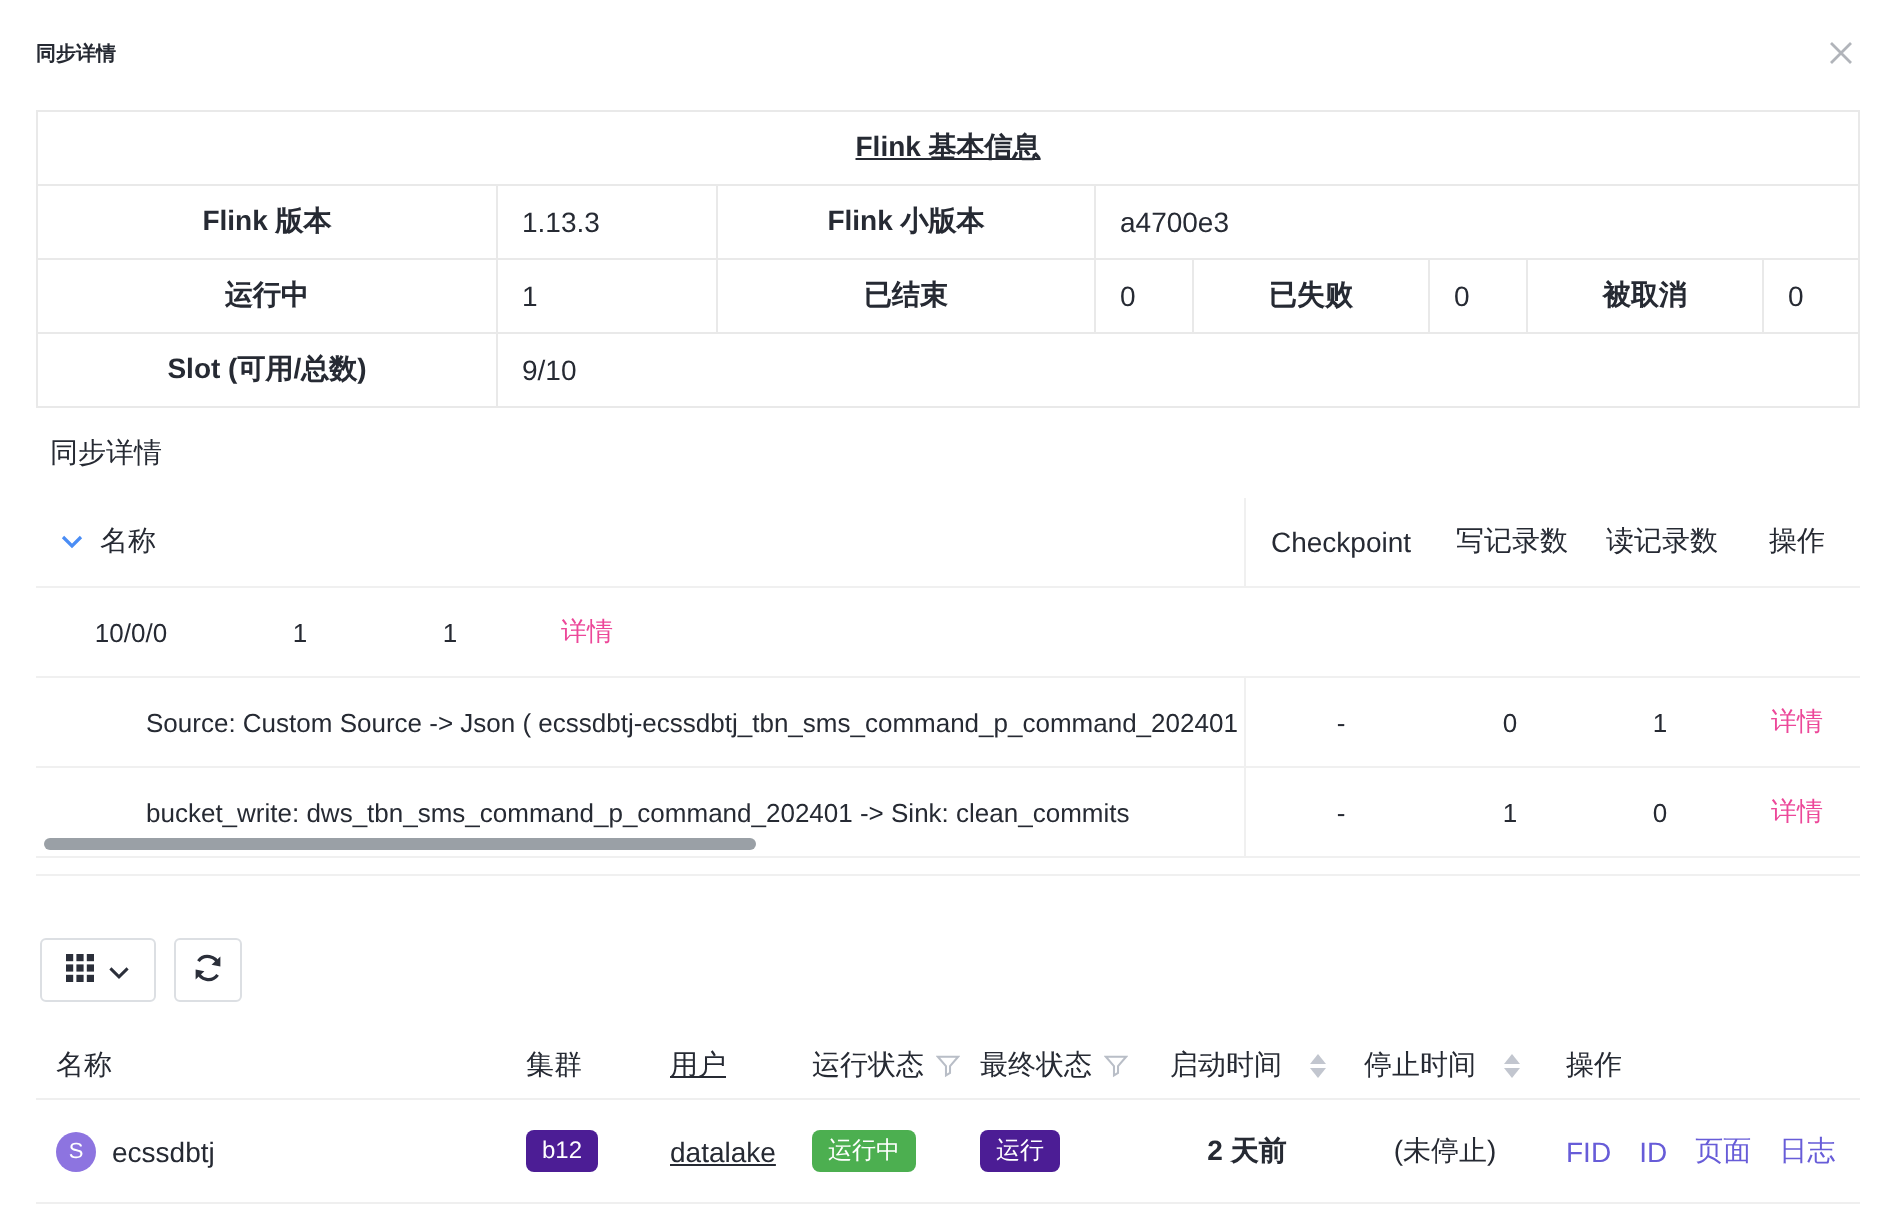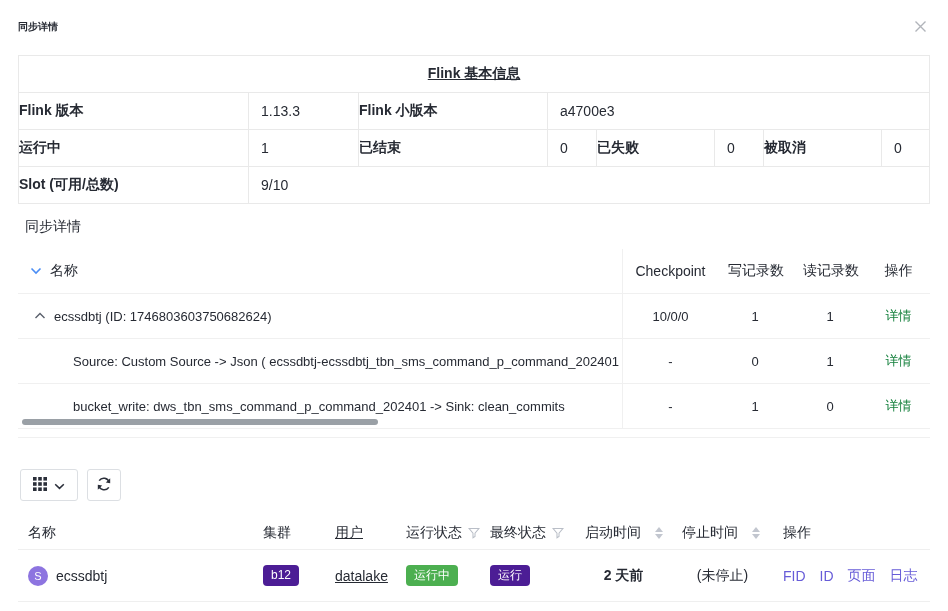--- a/index.html
+++ b/index.html
@@ -10,36 +10,36 @@
     font-family:"Liberation Sans","DejaVu Sans",sans-serif; font-size:14px;
   }
   
   .modal-header { display:flex; justify-content:space-between; align-items:center; padding:17px 18px 0 18px; }
   .modal-title { font-weight:bold; font-size:10px; color:#262a33; }
   .close-btn { background:none; border:none; cursor:pointer; line-height:0; padding:2px; }
   
   .info-table { width:911px; margin:19px 18px 0 18px; border-collapse:collapse; table-layout:fixed; }
   .info-table td { border:1px solid #e9e9e9; height:37px; font-size:14px; color:#262a33; }
   .info-table .tbl-title { text-align:center; font-weight:bold; font-size:14px;text-decoration:underline; }
-  .info-table .lbl { text-align:left; font-weight:bold; }
+  .info-table .lbl { text-align:center; font-weight:bold; }
   .info-table .val { text-align:left; padding-left:12px; }
   
   .section-title { margin:14px 18px 0 25px; font-size:14px; color:#262a33; }
   
   .task-table { margin:13px 18px 0 18px; }
   .trow { display:flex; align-items:stretch; height:45px; border-bottom:1px solid #f0f0f0; }
   .tcell { display:flex; align-items:center; justify-content:center; font-size:13px; color:#262a33; }
   .tcell.name { width:605px; justify-content:flex-start; border-right:1px solid #f0f0f0;
                 overflow:hidden; white-space:nowrap; }
   .tcell.cp { width:95px; } .tcell.rd { width:74px; } .tcell.wr { width:76px; } .tcell.op { width:61px; }
   .thead .tcell { font-size:14px; }
   .name-h { padding-left:12px; gap:8px; }
   .name-r1 { padding-left:16px; gap:8px; }
   .name-indent { padding-left:55px; }
-  .detail-link { color:#15803d; font-size:13px; text-decoration:none; cursor:pointer; }
+  .detail-link { color:#ec4899; font-size:13px; text-decoration:none; cursor:pointer; }
   .expander { background:none; border:none; cursor:pointer; line-height:0; padding:0; }
   .task-bottom-line { margin:8px 18px 0 18px; border-bottom:1px solid #f0f0f0; }
   .hscrollbar { position:absolute; left:22px; top:419px; width:356px; height:6px;
                 border-radius:3px; background:#9aa0a6; cursor:pointer; }
   
   .toolbar { margin:31px 0 0 20px; display:flex; gap:9px; }
   .tool-btn { display:inline-flex; align-items:center; justify-content:center; gap:7px;
               height:32px; background:#fff; border:1px solid #dcdfe3; border-radius:3px; cursor:pointer; }
   .tool-btn.wide { width:58px; } .tool-btn.sq { width:34px; }
   
@@ -129,30 +129,20 @@
         </button>
         <span>名称</span>
       </div>
       <div class="tcell cp">Checkpoint</div>
       <div class="tcell wr">写记录数</div>
       <div class="tcell rd">读记录数</div>
       <div class="tcell op">操作</div>
     </div>
 
     <div class="trow">
-      <div class="tcell name name-r1">
-        <button class="expander">
-          <span>
-            <svg width="12" height="8" viewBox="0 0 12 8">
-                <polyline points="1.5,6 6,1.5 10.5,6" fill="none" stroke="#595f6b" stroke-width="1.4"></polyline>
-              </svg>
-          </span>
-        </button>
-        <span>ecssdbtj (ID: 1746803603750682624)</span>
-      </div>
       <div class="tcell cp">10/0/0</div>
       <div class="tcell rd">1</div>
       <div class="tcell wr">1</div>
       <div class="tcell op">
           <a class="detail-link">详情</a>
         </div>
     </div>
 
     <div class="trow">
       <div class="tcell name name-indent">

